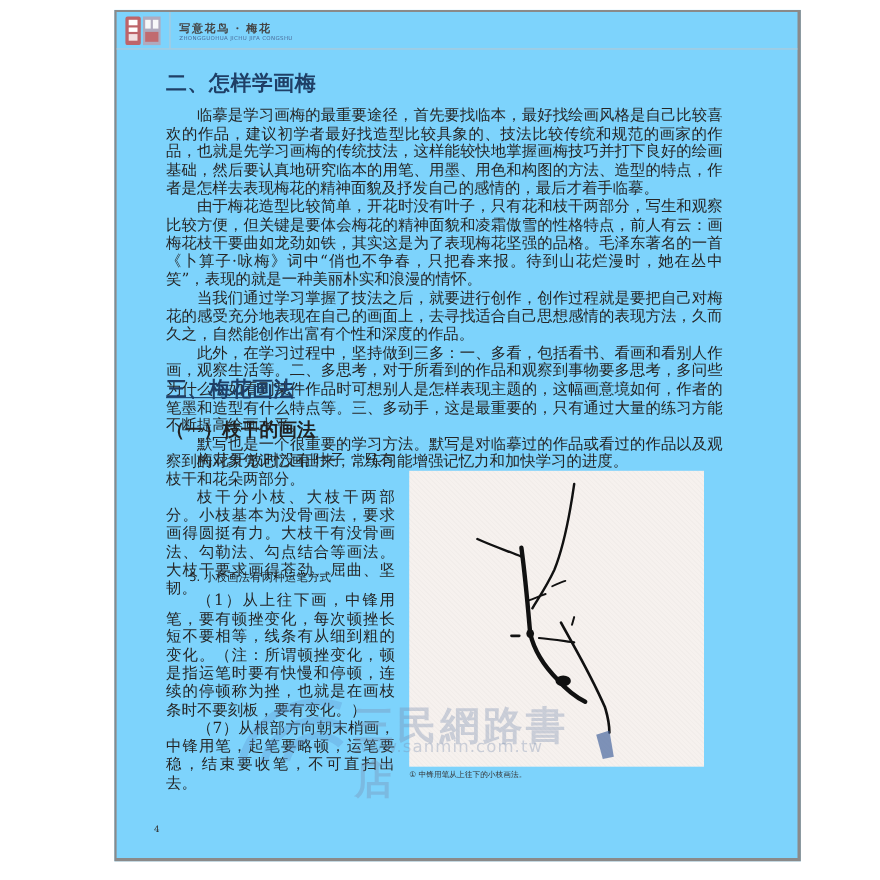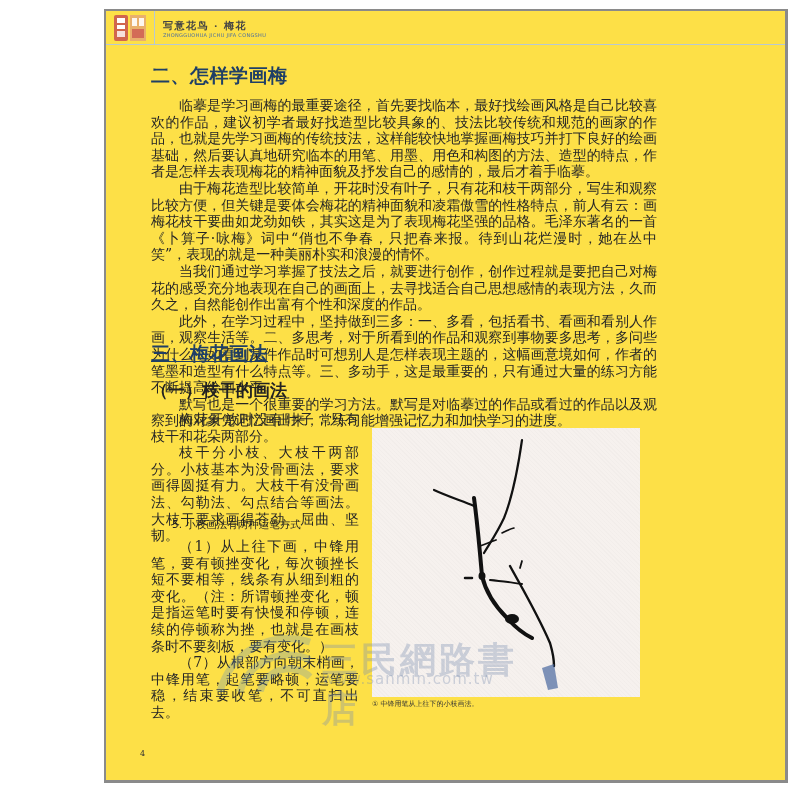--- a/index.html
+++ b/index.html
@@ -1,23 +1,23 @@
 <!DOCTYPE html>
 <html><head>
 <meta charset="utf-8">
 <style>
   html, body { margin: 0; padding: 0; }
   body {
     width: 800px; height: 800px; background: #ffffff; position: relative; overflow: hidden;
     font-family: "DejaVu Serif", "Liberation Serif", serif;
   }
   .page {
-    position: absolute; left: 104px; top: 9px; width: 684px; height: 774px;
+    position: absolute; left: 104px; top: 9px; width: 624px; height: 774px;
     border: 2px solid #8a8a8a; border-right-width: 3px; border-bottom-width: 3px;
-    background: #fde047; box-sizing: border-box;
+    background: #7dd3fc; box-sizing: border-box;
   }
   .header {
     position: absolute; left: 0; top: 0; width: 100%; height: 33px;
     border-bottom: 1px solid #b7c8d4;
   }
   .logo {
     position: absolute; left: 6px; top: 3px; width: 36px; height: 28px;
   }
   .logo-divider {
     position: absolute; left: 48px; top: 0; width: 1px; height: 33px; background: #b7c8d4;

